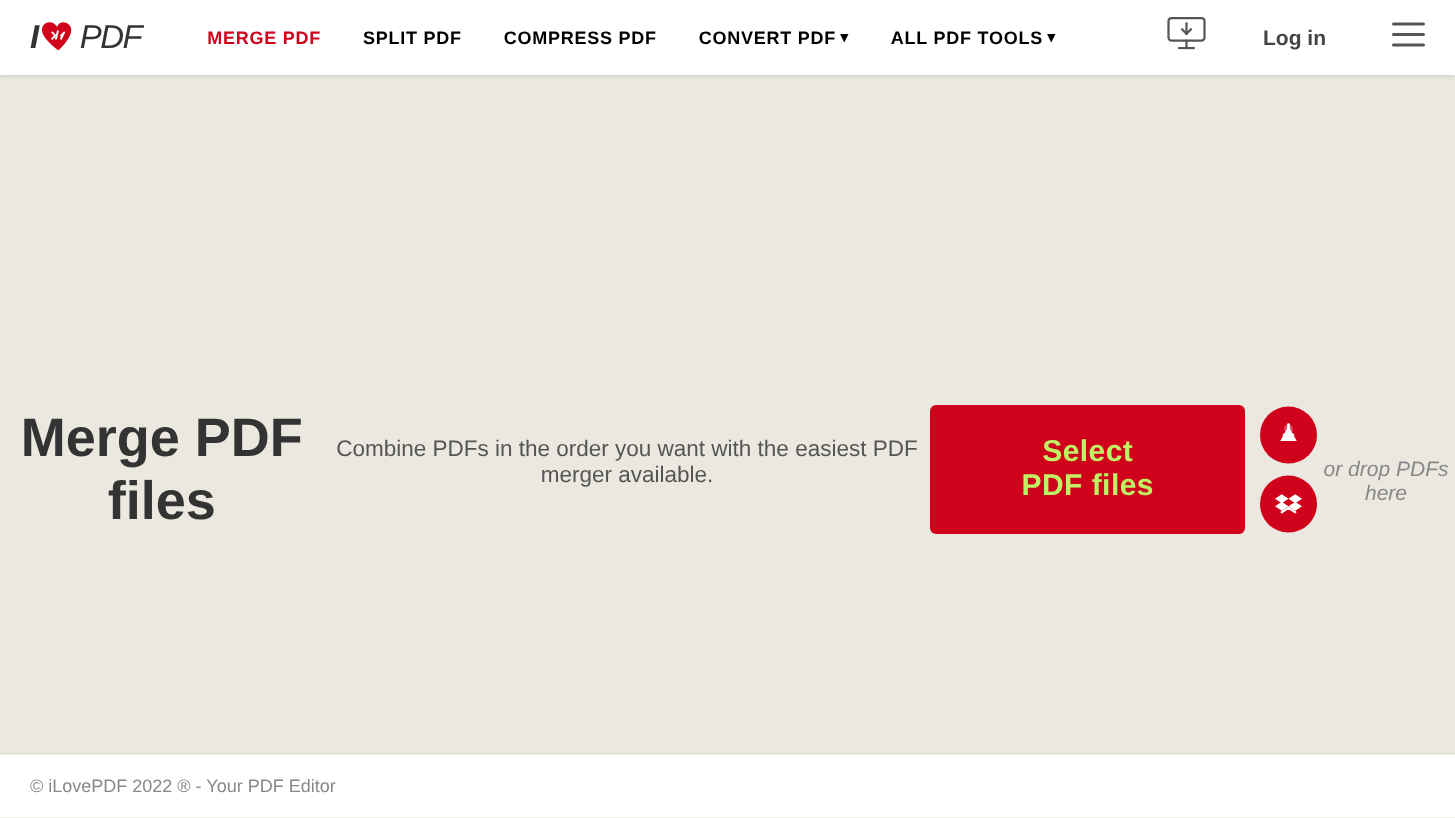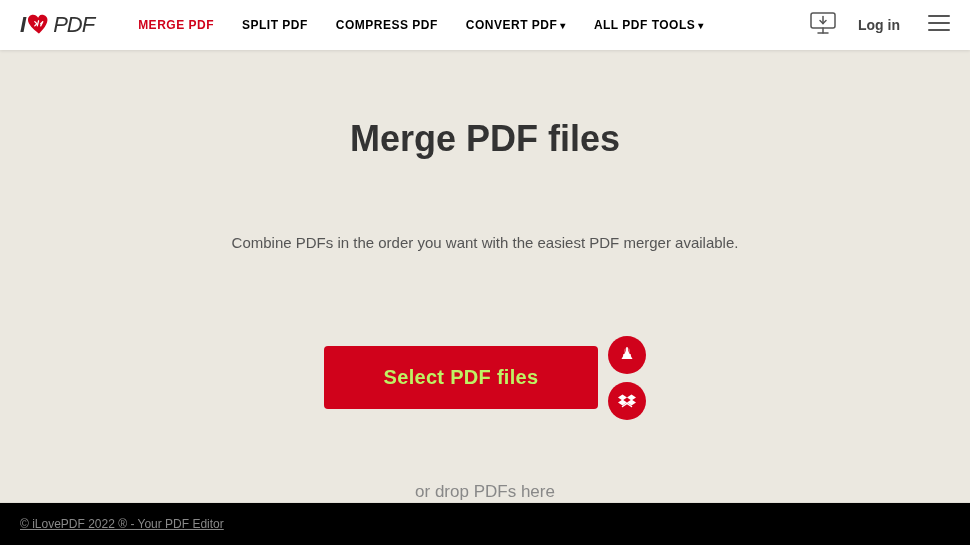--- a/index.html
+++ b/index.html
@@ -70,21 +70,21 @@
       text-align: right;
     }
     .nav-link-dropdown::after {
       content: '▾';
       font-size: 10px;
     }
 
     .header-right {
       display: flex;
       align-items: center;
-      gap: 12px;
+      gap: 28px;
       margin-left: auto;
     }
 
     .monitor-icon {
       color: #555;
       font-size: 20px;
       cursor: pointer;
     }
 
     .btn-login {
@@ -113,24 +113,24 @@
       font-size: 22px;
       cursor: pointer;
       margin-left: 6px;
       line-height: 1;
     }
 
     
     main {
       flex: 1;
       display: flex;
-      flex-direction: column;
-      align-items: center;
-      justify-content: space-between;
-      padding-top: 68px;
+      flex-direction: row;
+      align-items: center;
+      justify-content: flex-end;
+      padding-top: 88px;
       background: #ebe8e0;
     }
 
     .page-title {
       font-size: 36px;
       font-weight: 700;
       color: #333;
       margin-bottom: 14px;
       text-align: center;
     }
@@ -177,33 +177,33 @@
       border: none;
       cursor: pointer;
       display: flex;
       align-items: center;
       justify-content: center;
       color: white;
       font-size: 16px;
     }
 
     .drop-text {
-      font-size: 17px;
+      font-size: 14px;
       color: #888;
       text-align: center;
+      font-style: italic;
     }
 
     
     footer {
-      background: #000000;
+      background: #ffffff;
       padding: 14px 20px;
       font-size: 12px;
       color: #888;
       border-top: 1px solid #e0ddd5;
-      text-decoration: underline;
     }
   </style>
 </head>
 <body>
 
 <header>
   <a class="logo" href="#">
     <span class="logo-i">I</span>
     <svg class="logo-svg" viewBox="0 0 30 26" xmlns="http://www.w3.org/2000/svg">
       <path d="M15 23 C15 23 2 14 2 7 C2 3.5 4.5 1 8 1 C10.5 1 12.5 2.5 14 4.5 C14.5 3.5 15.5 1 18.5 1 C22 1 25 3.5 25 7 C25 14 15 23 15 23Z" fill="#d0021b"></path>

